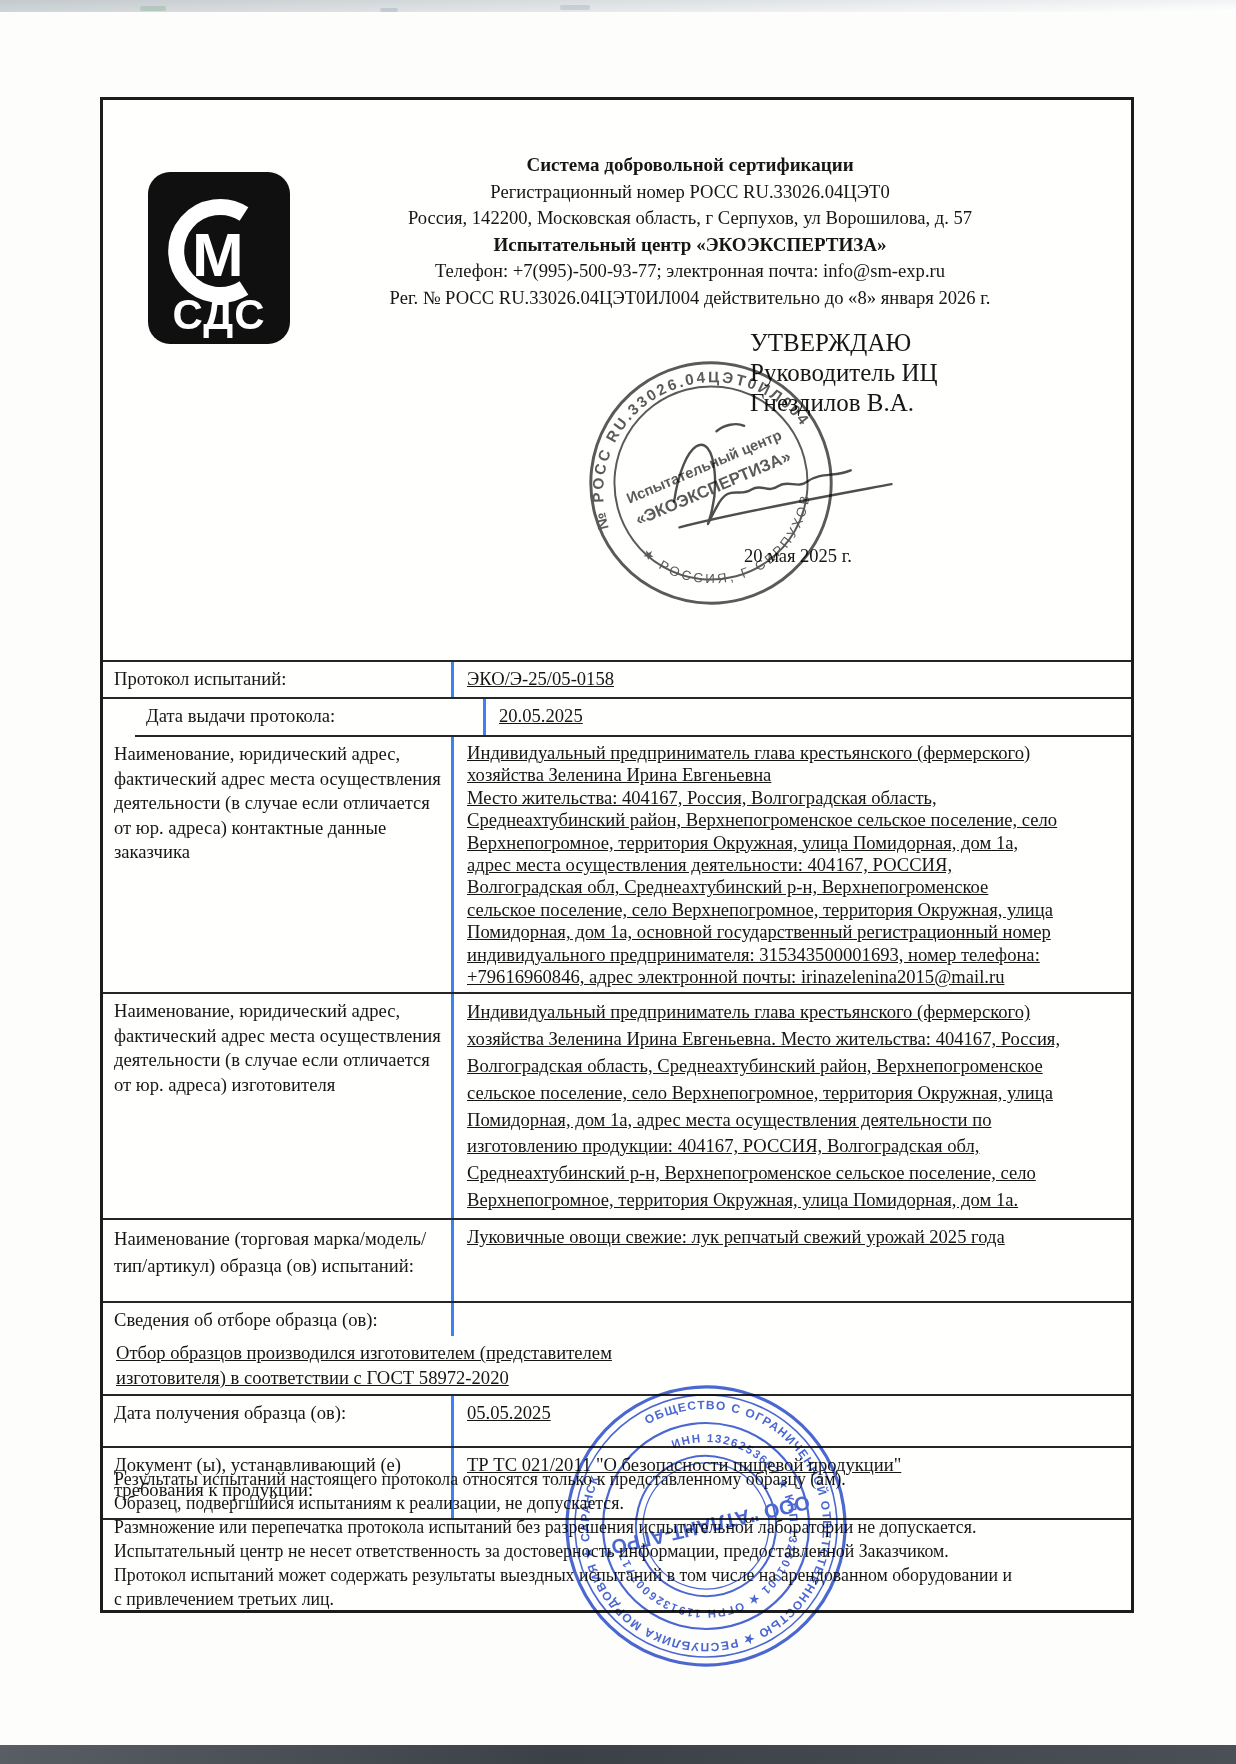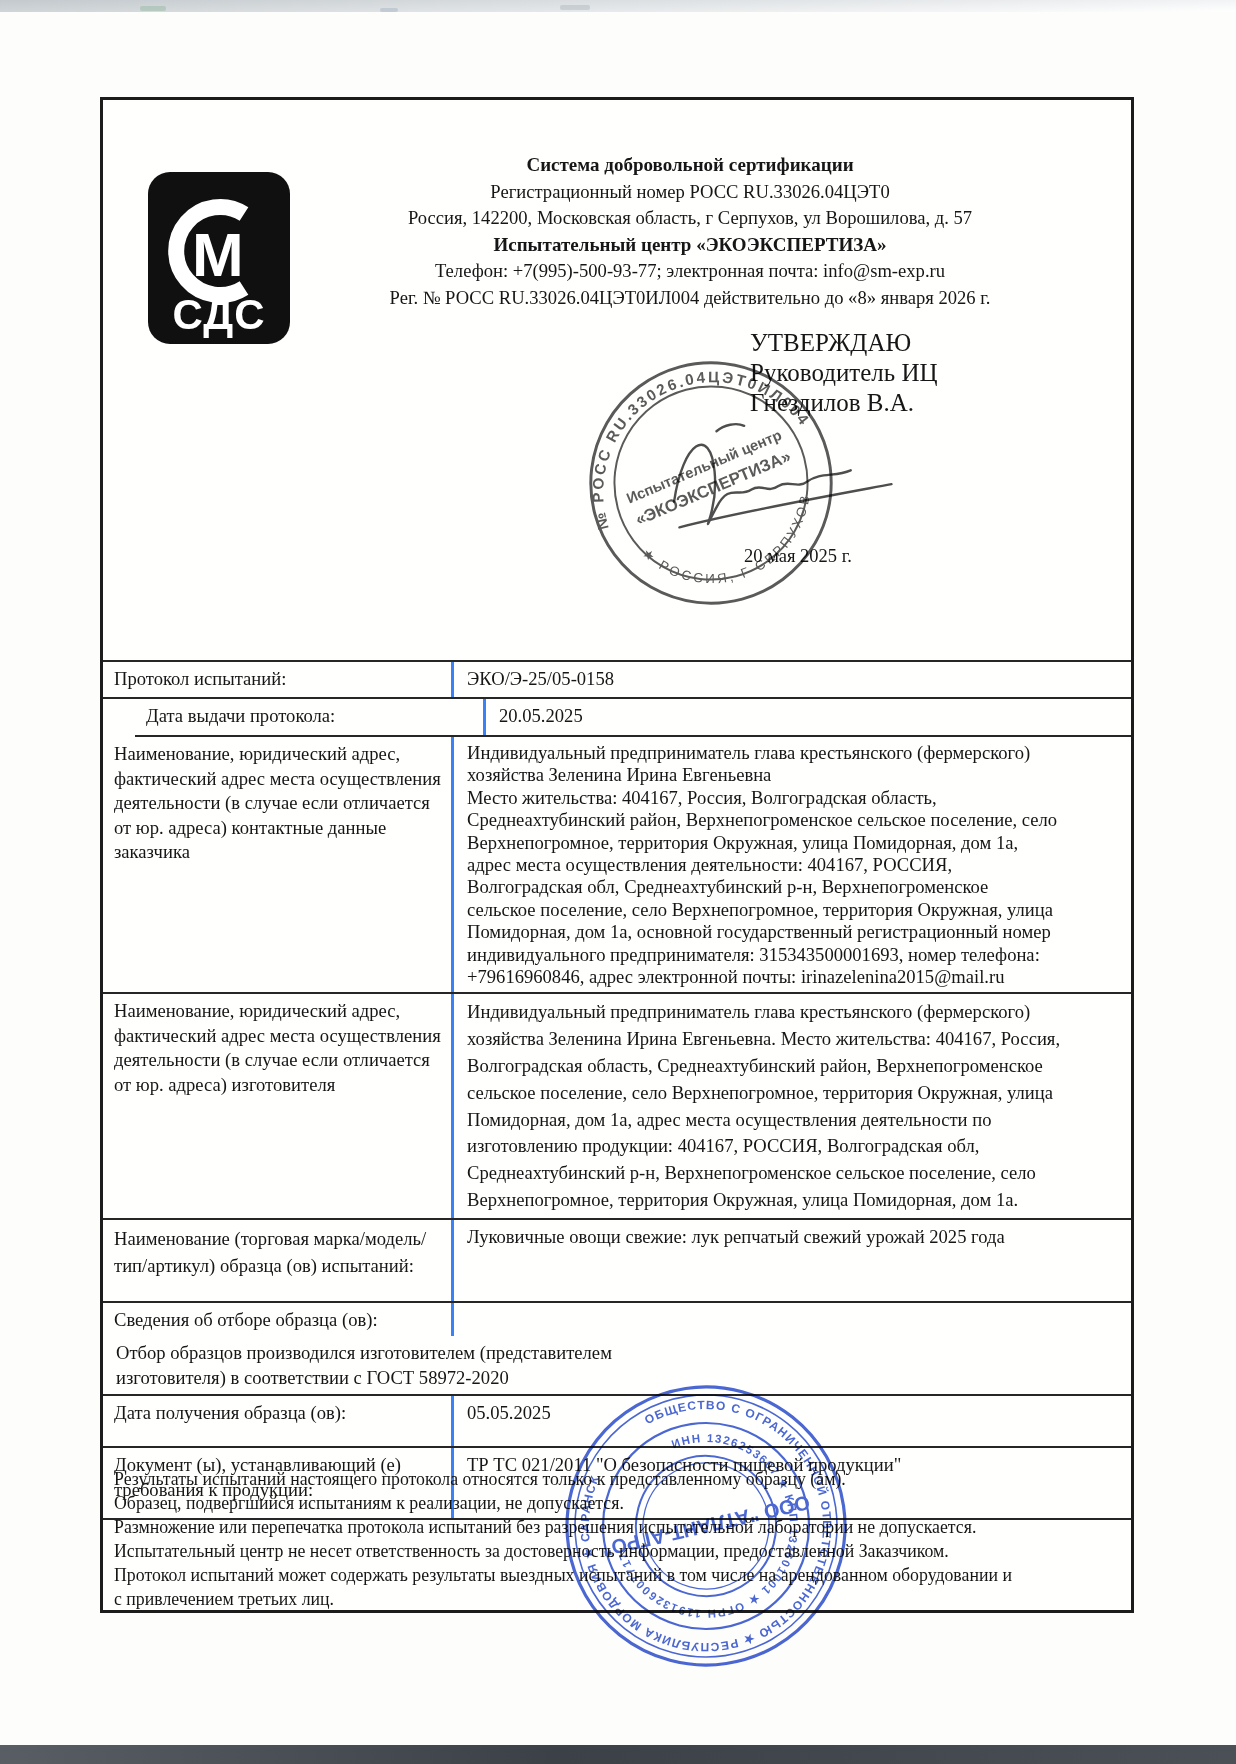--- a/index.html
+++ b/index.html
@@ -50,20 +50,21 @@
   .dtable { position:absolute; left:103px; top:660px; width:1028px; }
   .trow { display:flex; border-bottom:2px solid #262626; }
   .trow:first-child { border-top:2px solid #262626; }
   .tlabel {
     width:351px; border-right:3px solid #3b82f6;
     padding:5px 8px 4px 11px; font-size:18.6px; line-height:24.5px;
   }
   .tvalue {
     flex:1; padding:5px 8px 4px 13px; font-size:18.6px; line-height:24.5px;
     white-space:pre-line;
+    text-decoration:underline;
   }
   .r1 { min-height:39px; } .r2 { min-height:38px;margin-left:32px; }
   .r3 { min-height:248px; } .r3 .tvalue { line-height:22.4px; }
   .r4 { min-height:215px; } .r4 .tvalue { line-height:26.8px; }
   .r5 { min-height:83px; }  .r5 .tlabel { line-height:27.2px; }
   .r6 { min-height:55px;flex-direction:column; }
   .r7 { min-height:52px; }
   .r8 { min-height:72px; }
   .footer {
     position:absolute; left:103px; top:1464px; width:928px; height:146px;

